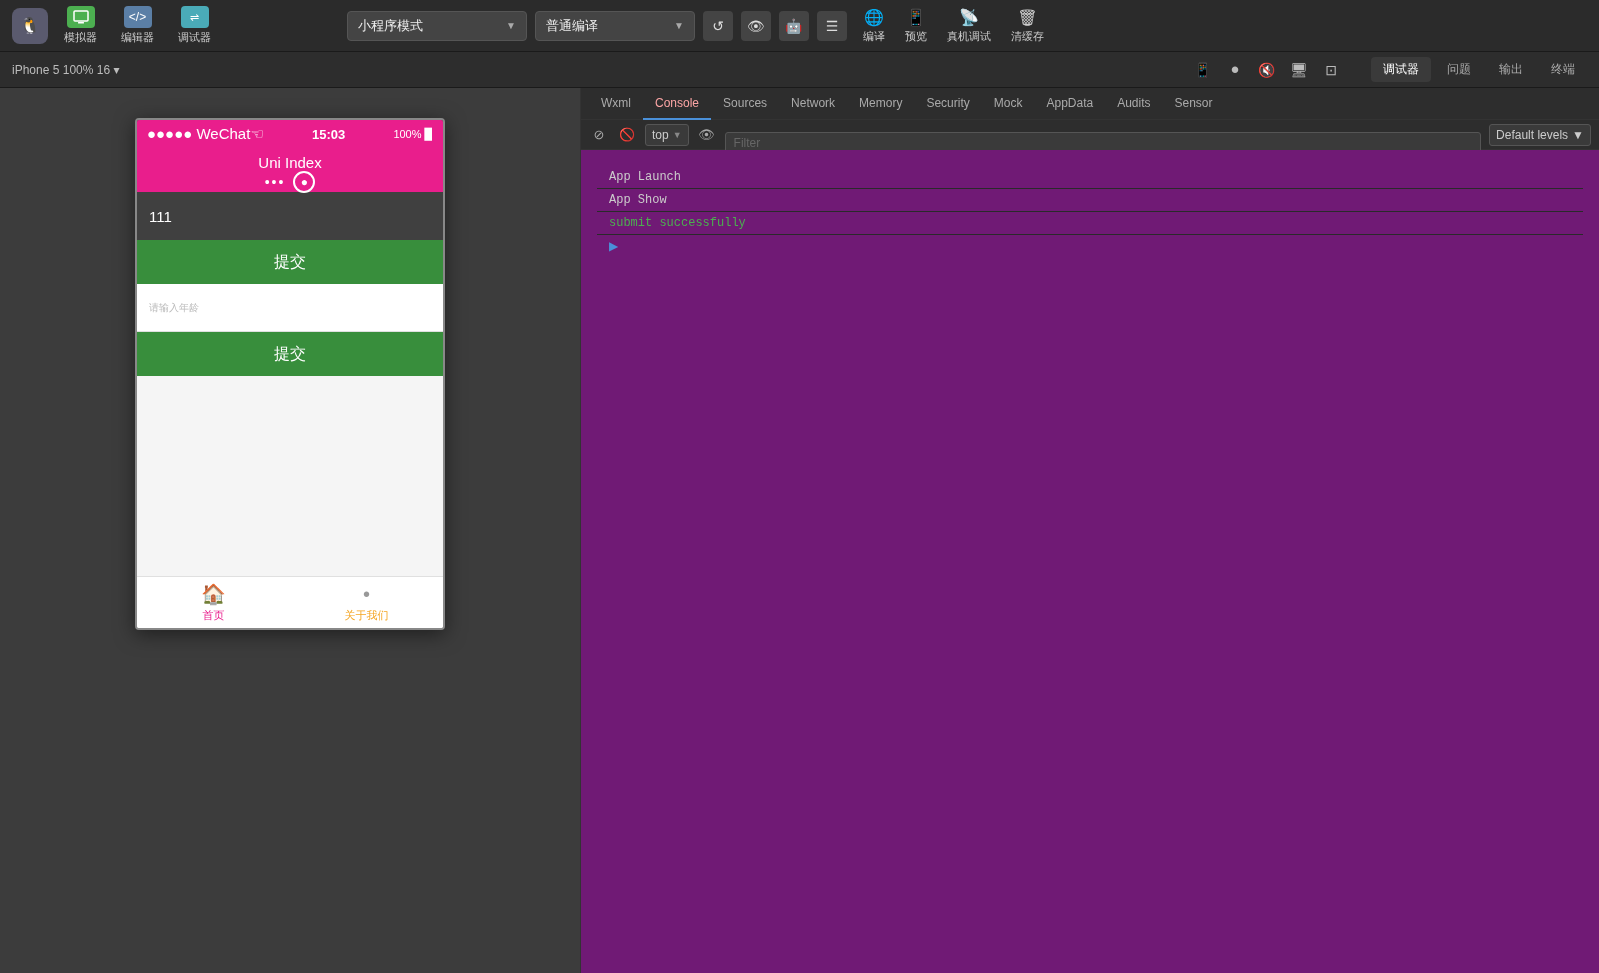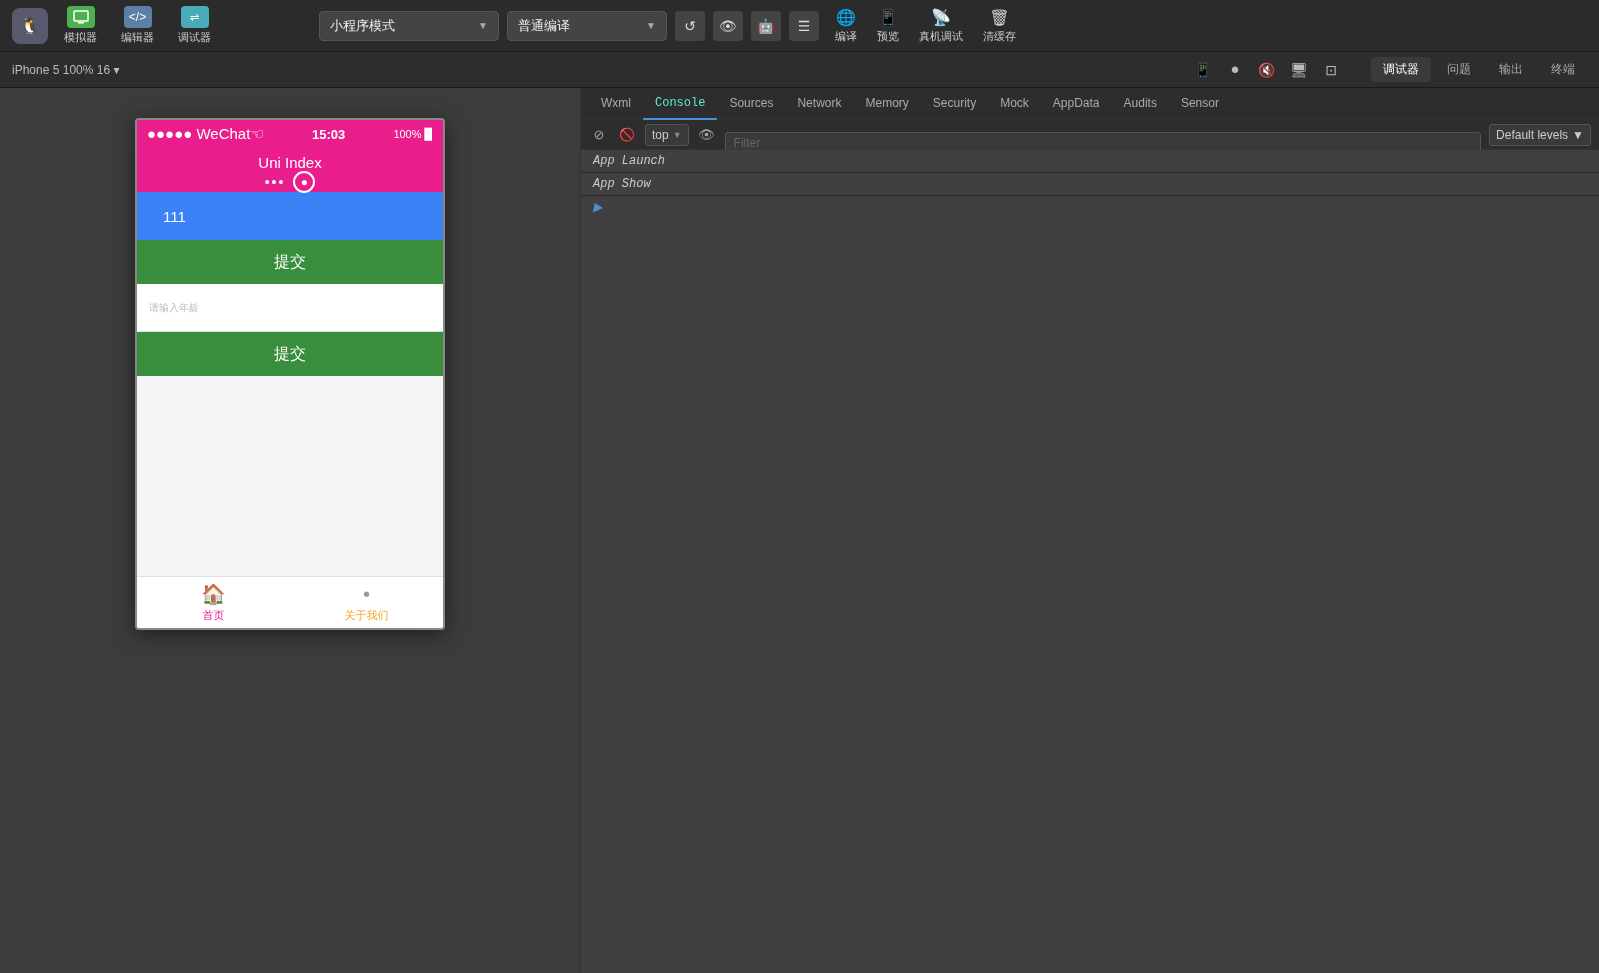--- a/index.html
+++ b/index.html
@@ -60,21 +60,21 @@
 
     .mode-selector {
       display: flex;
       align-items: center;
       background: #444;
       border: 1px solid #555;
       border-radius: 4px;
       padding: 4px 10px;
       gap: 8px;
       cursor: pointer;
-      margin-left: 92px;
+      margin-left: 120px;
       min-width: 180px;
       height: 30px;
     }
     .mode-selector span { color: #eee; font-size: 13px; }
     .mode-selector .arrow { color: #aaa; font-size: 10px; margin-left: auto; }
 
     .compile-selector {
       display: flex;
       align-items: center;
       background: #444;
@@ -224,22 +224,22 @@
       align-items: center;
       justify-content: center;
     }
 
     
     .phone-body {
       background: #fff;
     }
 
     .input-section-1 {
-      background: #3b82f6;
-      padding: 8px 26px;
+      background: #404040;
+      padding: 8px 12px;
       min-height: 48px;
       display: flex;
       align-items: center;
     }
     .input-section-1 .input-text {
       color: #fff;
       font-size: 15px;
     }
 
     .submit-btn-1 {
@@ -335,23 +335,22 @@
       height: 32px;
       display: flex;
       align-items: center;
       font-size: 12px;
       color: #aaa;
       cursor: pointer;
       border-bottom: 2px solid transparent;
       position: relative;
     }
     .dt-tab.active {
-      color: #5eead4;
+      color: #fca5a5;
       border-bottom: 2px solid #4a90d9;
-      font-family: Liberation Mono, monospace;
     }
 
     
     .devtools-toolbar {
       display: flex;
       align-items: center;
       background: #2d2d2d;
       border-bottom: 1px solid #333;
       height: 30px;
       padding: 0 8px;
@@ -404,24 +403,23 @@
       padding: 2px 6px;
       cursor: pointer;
       font-size: 12px;
       color: #ccc;
       height: 22px;
     }
 
     
     .console-output {
       flex: 1;
-      background: #404040;
+      background: #701a75;
       overflow-y: auto;
-      padding: 0;
-      font-style: italic;
+      padding: 16px;
     }
 
     .console-item {
       padding: 4px 12px;
       border-bottom: 1px solid #2a2a2a;
       font-size: 12px;
       font-family: 'Menlo', 'Monaco', 'Courier New', monospace;
     }
     .console-item.info { color: #ccc; }
     .console-item.warning {
@@ -626,18 +624,21 @@
       </div>
     </div>
 
     <div class="console-output">
       <div class="console-item info">
         <span>App Launch</span>
       </div>
       <div class="console-item info">
         <span>App Show</span>
       </div>
+      <div class="console-item success">
+        <span>submit successfully</span>
+      </div>
       <div class="console-arrow">▶</div>
     </div>
 
   </div>
 
 </div>
 
 </body></html>

